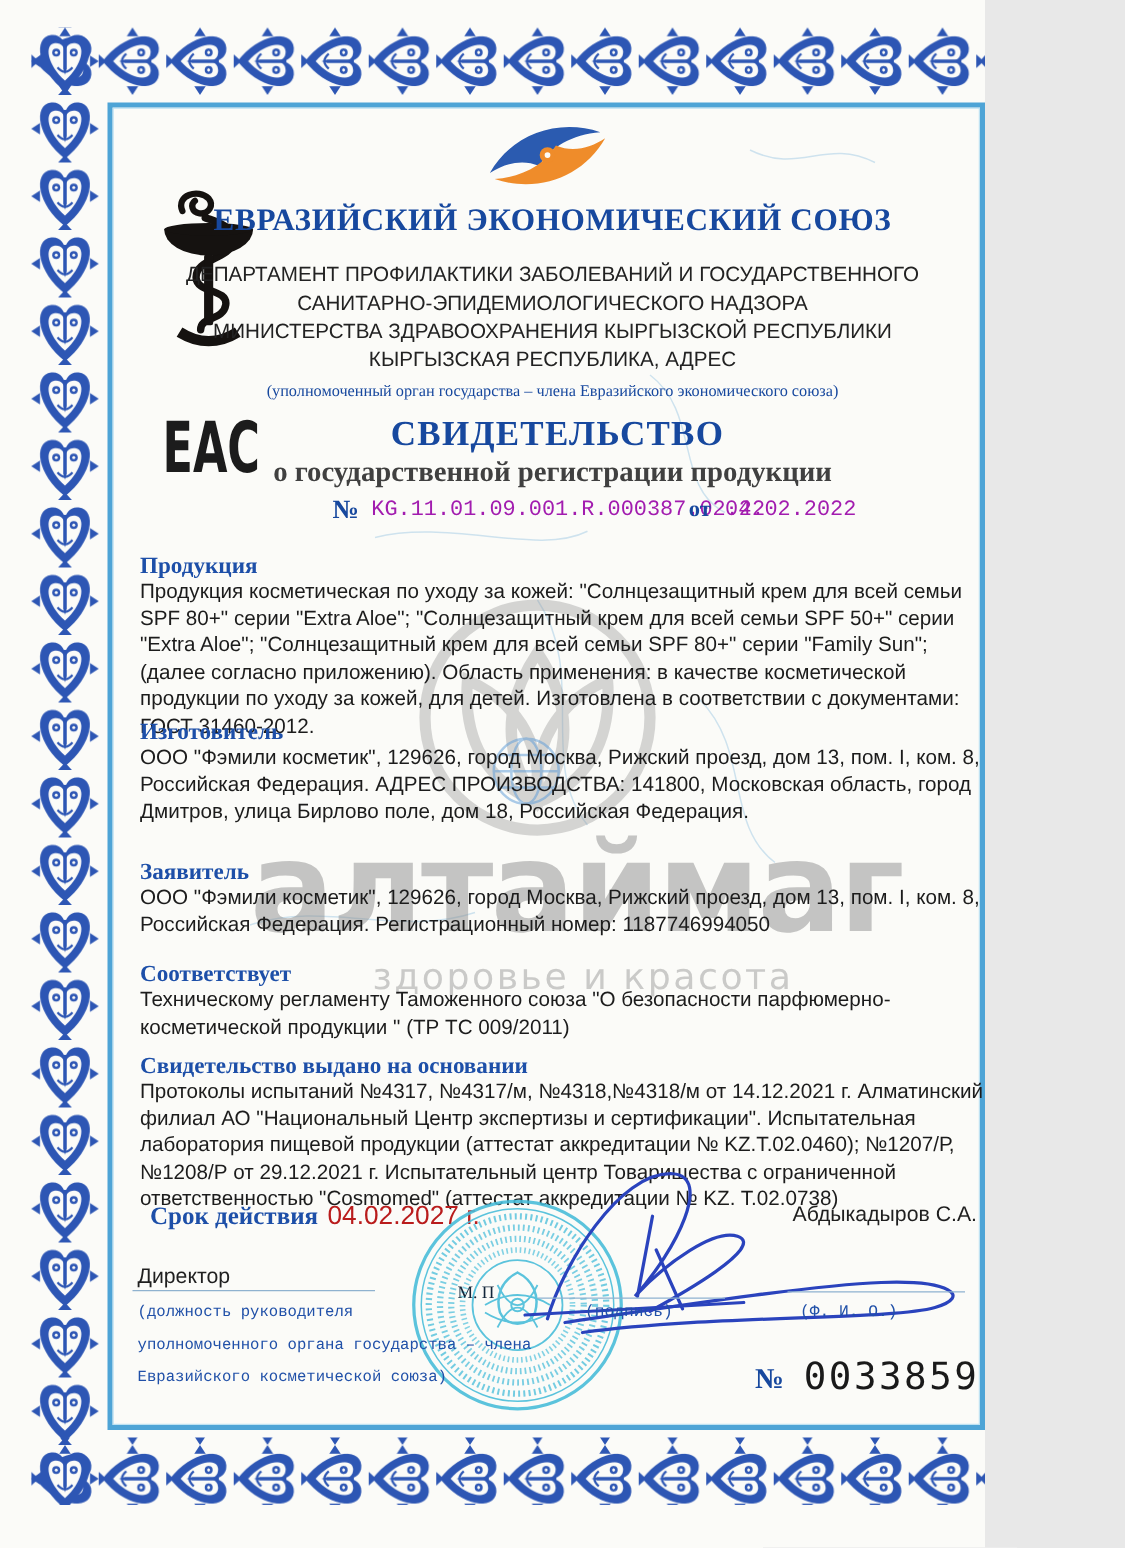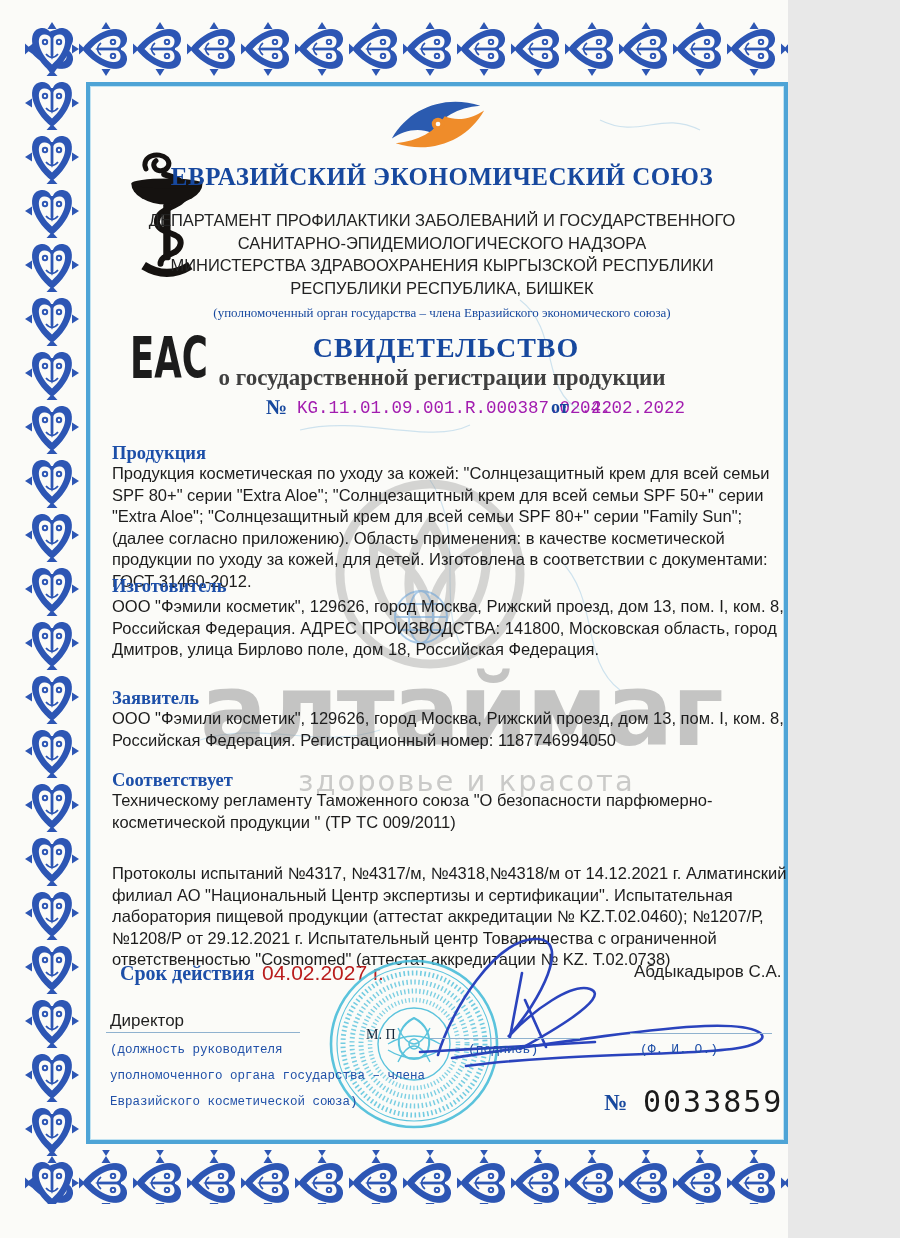--- a/index.html
+++ b/index.html
@@ -100,21 +100,21 @@
     <rect x="43" y="56" width="8" height="62" rx="2" fill="#151210"></rect>
     <path d="M24,120 q23,15 46,0 l5,8 q-28,17 -56,0 z" fill="#151210"></path>
   </svg>
 
   <div class="abs union-title">ЕВРАЗИЙСКИЙ ЭКОНОМИЧЕСКИЙ СОЮЗ</div>
 
   <div class="abs dept">
     <div>ДЕПАРТАМЕНТ ПРОФИЛАКТИКИ ЗАБОЛЕВАНИЙ И ГОСУДАРСТВЕННОГО</div>
     <div>САНИТАРНО-ЭПИДЕМИОЛОГИЧЕСКОГО НАДЗОРА</div>
     <div>МИНИСТЕРСТВА ЗДРАВООХРАНЕНИЯ КЫРГЫЗСКОЙ РЕСПУБЛИКИ</div>
-    <div>РЕСПУБЛИКИ РЕСПУБЛИКА, БИШКЕК</div>
+    <div>КЫРГЫЗСКАЯ РЕСПУБЛИКА, АДРЕС</div>
   </div>
 
   <div class="abs authority-note">(уполномоченный орган государства – члена Евразийского экономического союза)</div>
 
   <svg class="abs" style="left:130px;top:324px;" width="78" height="66" viewBox="0 0 86 66">
     <text x="0" y="56" font-family="DejaVu Sans, sans-serif" font-weight="bold" font-size="62" textLength="86" lengthAdjust="spacingAndGlyphs" fill="#1c1c1c">ЕАС</text>
   </svg>
 
   <div class="abs doc-title">СВИДЕТЕЛЬСТВО</div>
   <div class="abs doc-subtitle">о государственной регистрации продукции</div>
@@ -149,20 +149,21 @@
 
   <div class="abs sec-title" style="left:112px;top:576px;">Изготовитель</div>
   <div class="abs sec-body" style="left:112px;top:596px;">ООО "Фэмили косметик", 129626, город Москва, Рижский проезд, дом 13, пом. I, ком. 8, Российская Федерация. АДРЕС ПРОИЗВОДСТВА: 141800, Московская область, город Дмитров, улица Бирлово поле, дом 18, Российская Федерация.</div>
 
   <div class="abs sec-title" style="left:112px;top:688px;">Заявитель</div>
   <div class="abs sec-body" style="left:112px;top:708px;">ООО "Фэмили косметик", 129626, город Москва, Рижский проезд, дом 13, пом. I, ком. 8, Российская Федерация. Регистрационный номер: 1187746994050</div>
 
   <div class="abs sec-title" style="left:112px;top:770px;">Соответствует</div>
   <div class="abs sec-body" style="left:112px;top:790px;">Техническому регламенту Таможенного союза "О безопасности парфюмерно-косметической продукции " (ТР ТС 009/2011)</div>
 
+  <div class="abs sec-title" style="left:112px;top:843px;">Свидетельство выдано на основании</div>
   <div class="abs sec-body" style="left:112px;top:863px;">Протоколы испытаний №4317, №4317/м, №4318,№4318/м от 14.12.2021 г. Алматинский филиал АО "Национальный Центр экспертизы и сертификации". Испытательная лаборатория пищевой продукции (аттестат аккредитации № KZ.T.02.0460); №1207/Р, №1208/Р от 29.12.2021 г. Испытательный центр Товарищества с ограниченной ответственностью "Cosmomed" (аттестат аккредитации № KZ. T.02.0738)</div>
 
   <div class="abs sec-title" style="left:120px;top:962px;font-size:20px;">Срок действия</div>
   <div class="abs" style="left:262px;top:961px;font-size:21px;color:#b91c1c;">04.02.2027 г.</div>
 
   <svg class="abs" style="left:328px;top:958px;" width="172" height="172" viewBox="0 0 172 172" opacity="0.88">
     <g fill="none" stroke="#45bcd9">
       <circle cx="86" cy="86" r="83" stroke-width="2.6"></circle>
       <circle cx="86" cy="86" r="77" stroke-width="1.2"></circle>
       <circle cx="86" cy="86" r="71" stroke-width="5" stroke-dasharray="1.6,2.6" opacity=".85"></circle>

